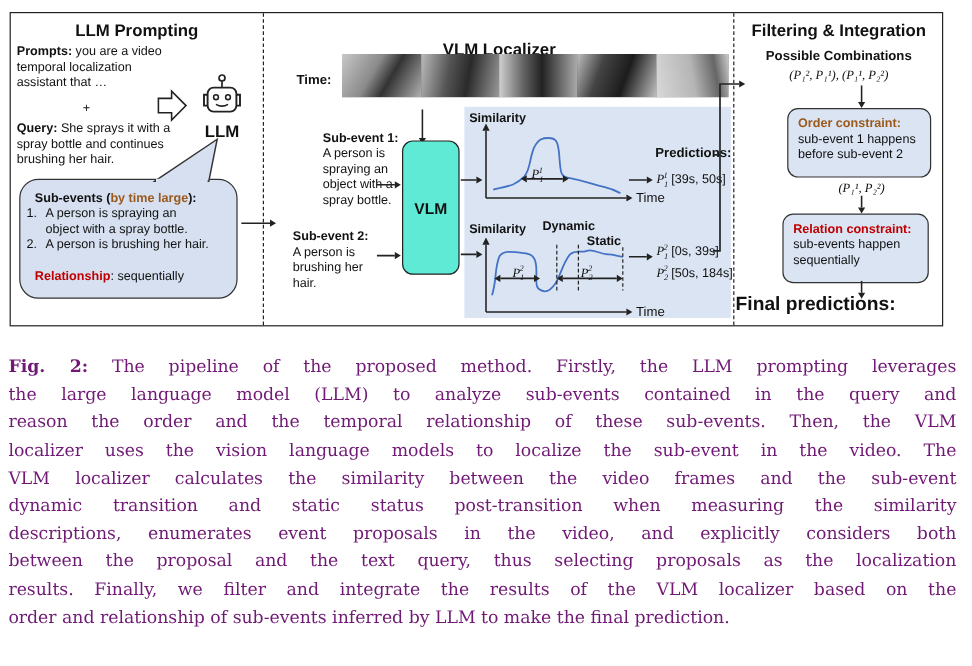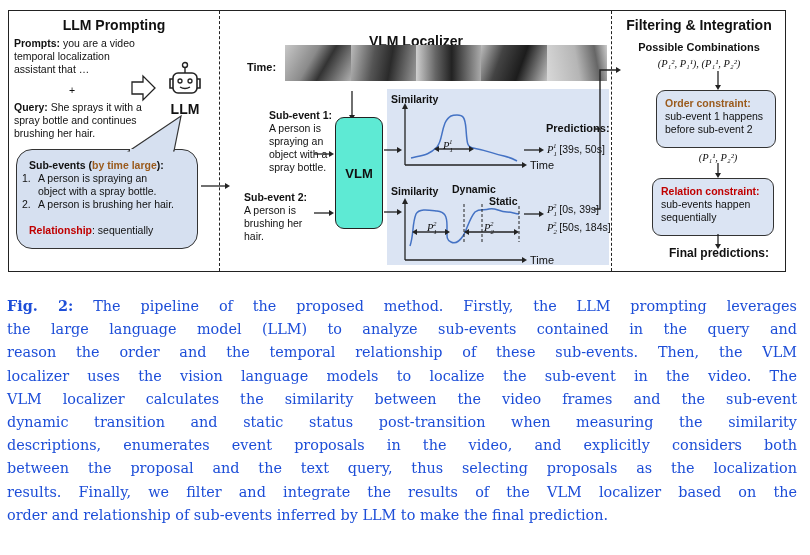--- a/index.html
+++ b/index.html
@@ -10,21 +10,21 @@
   .sec-title { position:absolute; font-weight:bold; font-size:14px; text-align:center; }
   .small { font-size:10.5px; line-height:13px; }
   .b { font-weight:bold; }
   .brown { color:#9a5a1c; }
   .red { color:#c00000; }
   .bubble { position:absolute; background:#d6e0f0; border:1.2px solid #333; border-radius:16px; }
   .bluepanel { position:absolute; background:#dbe4f3; }
   .box { position:absolute; background:#dbe4f3; border:1.2px solid #333; border-radius:9px; }
   .vlmbox { position:absolute; border:1.2px solid #222; border-radius:9px; background:#5eead4; display:flex; align-items:center; justify-content:center; font-weight:bold; font-size:13px; }
   .math { font-family:"Liberation Serif", serif; font-style:italic; }
-  #caption { position:absolute; left:7px; top:294px; width:790px; font-family:"DejaVu Serif", serif; font-size:14.4px; line-height:23.2px; color:#1d4ed8; text-align:justify; letter-spacing:0px; }
+  #caption { position:absolute; left:7px; top:294px; width:790px; font-family:"DejaVu Serif", serif; font-size:14.4px; line-height:23.2px; color:#701a75; text-align:justify; letter-spacing:0px; }
   #caption .line { display:block; text-align:justify; text-align-last:justify; white-space:nowrap; }
   #caption .line.last { text-align-last:left; }
   .frame { position:absolute; top:0; height:100%; }
 </style>
 </head>
 <body>
 
 <div id="figure">
   <div class="dash-v" style="left:210px;"></div>
   <div class="dash-v" style="left:602px;"></div>
@@ -185,21 +185,21 @@
   <div class="box" style="left:643px;top:167px;width:120px;height:56px;">
     <div class="small" style="padding:6px 8px;">
       <div class="b red">Relation constraint:</div>
       <div>sub-events happen sequentially</div>
     </div>
   </div>
   <svg class="abs" style="left:704px;top:223px;" width="10" height="16">
     <line x1="5" y1="0" x2="5" y2="10" stroke="#222" stroke-width="1.3"></line>
       <path d="M2 10 L5 15 L8 10 Z" fill="#222"></path>
   </svg>
-  <div class="abs b small" style="left:624px;width:172px;top:236px;text-align:center;font-size:12px;">Final predictions:</div>
+  <div class="abs b small" style="left:604px;width:172px;top:236px;font-size:16px;">Final predictions:</div>
 </div>
 
 <div id="caption">
   <span class="line"><b>Fig. 2:</b><span> The pipeline of the proposed method. Firstly, the LLM prompting leverages</span></span>
   <span class="line">the large language model (LLM) to analyze sub-events contained in the query and</span>
   <span class="line">reason the order and the temporal relationship of these sub-events. Then, the VLM</span>
   <span class="line">localizer uses the vision language models to localize the sub-event in the video. The</span>
   <span class="line">VLM localizer calculates the similarity between the video frames and the sub-event</span>
   <span class="line">dynamic transition and static status post-transition when measuring the similarity</span>
   <span class="line">descriptions, enumerates event proposals in the video, and explicitly considers both</span>

